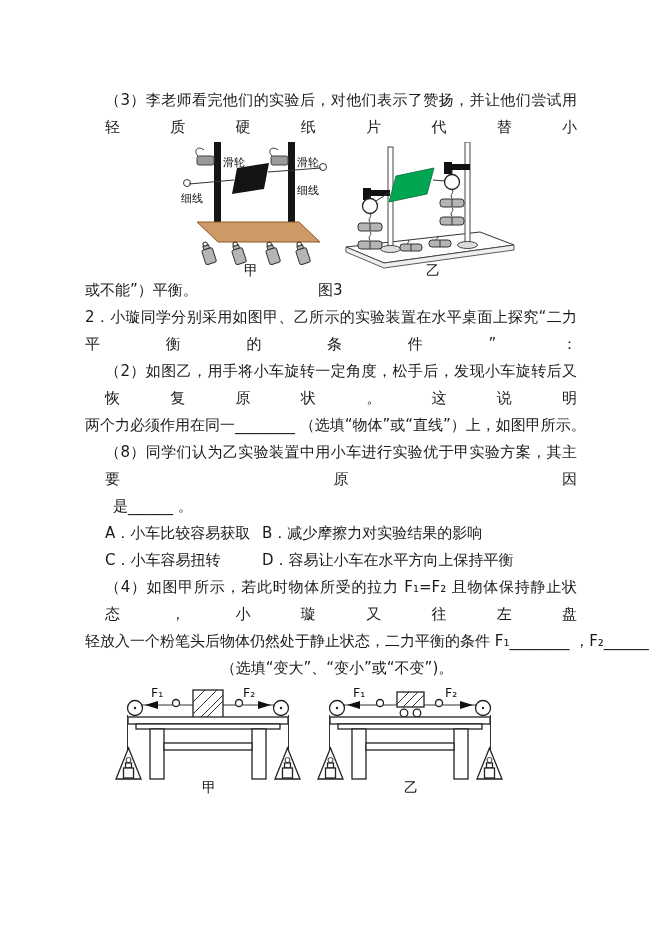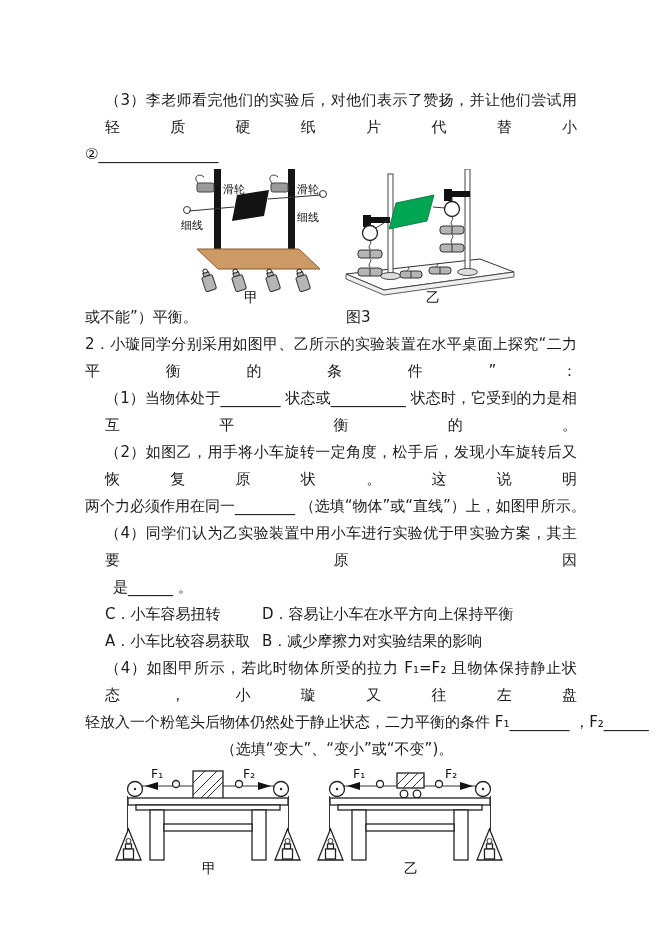--- a/index.html
+++ b/index.html
@@ -16,42 +16,41 @@
   .content{position:absolute;left:85px;top:87px;width:492px;}
   .ln{white-space:nowrap;}
   .jl{white-space:normal;text-align:justify;text-align-last:justify;}
   .in1{padding-left:20px;}
   .in2{padding-left:28px;}
   .in3{padding-left:12px;text-align:center;}
   .opt-row{display:flex;}
   .opt-a{width:157px;flex:none;}
   .fig3-row{display:flex;align-items:flex-end;gap:8px;margin-left:95px;height:136px;}
   .cap-line{position:relative;}
-  .fig3-cap{position:absolute;left:261px;top:0;}
+  .fig3-cap{position:absolute;left:233px;top:0;}
   .fig4-row{display:flex;gap:12px;margin-left:30px;height:110px;margin-top:2px;}
   svg text{font-family:"DejaVu Sans","Liberation Sans",sans-serif;fill:#111;}
   .diagram-label{font-size:14px;}
   .tiny-label{font-size:11px;}
   .f-label{font-size:12.5px;}
   .card-black{fill:#141414;}
   .card-green{fill:var(--card-green,#00a651);stroke:#0a6b38;stroke-width:0.8;}
   .wood{fill:var(--wood,#cd9a66);stroke:#8a5a2b;stroke-width:1;}
   .metal{fill:#9a9a9a;stroke:#444;stroke-width:1;}
   .outline{fill:#ffffff;stroke:#222;stroke-width:1.3;}
   .thinline{stroke:#333;stroke-width:1;fill:none;}
   .weightfill{fill:#b5b5b5;stroke:#333;stroke-width:1;}
 </style>
 </head>
 <body>
 
 <div class="page">
   <div class="content">
 
     <div class="ln in1 jl">（3）李老师看完他们的实验后，对他们表示了赞扬，并让他们尝试用轻质硬纸片代替小</div>
-    <div class="ln">②________________</div>
 
 
     <div class="fig3-row">
 
       <svg width="150" height="135" viewBox="0 0 150 135">
         <rect x="34" y="0" width="7" height="80" fill="#151515"></rect>
         <rect x="108" y="0" width="7" height="80" fill="#151515"></rect>
         <g>
           <path d="M19,15 C12,9 18,3 24,8" class="thinline" stroke-width="2"></path>
           <rect x="17" y="14" width="17" height="9" rx="2" class="metal"></rect>
@@ -140,32 +139,31 @@
         <text x="88" y="133" class="diagram-label">乙</text>
       </svg>
     </div>
 
     <div class="ln cap-line">
       <span>或不能”）平衡。</span>
       <span class="fig3-cap">图3</span>
     </div>
 
     <div class="ln jl">2．小璇同学分别采用如图甲、乙所示的实验装置在水平桌面上探究“二力平衡的条件”：</div>
-    <div class="ln in1 jl">（1）当物体处于________ 状态或__________ 状态时，它受到的力是相互平衡的。</div>
     <div class="ln in1 jl">（2）如图乙，用手将小车旋转一定角度，松手后，发现小车旋转后又恢复原状。这说明</div>
     <div class="ln">两个力必须作用在同一________ （选填“物体”或“直线”）上，如图甲所示。</div>
-    <div class="ln in1 jl">（4）同学们认为乙实验装置中用小车进行实验优于甲实验方案，其主要原因</div>
+    <div class="ln in1 jl">（8）同学们认为乙实验装置中用小车进行实验优于甲实验方案，其主要原因</div>
     <div class="ln in2">是______ 。</div>
+    <div class="ln in1 opt-row">
+      <span class="opt-a">A．小车比较容易获取</span>
+      <span>B．减少摩擦力对实验结果的影响</span>
+    </div>
     <div class="ln in1 opt-row">
       <span class="opt-a">C．小车容易扭转</span>
       <span>D．容易让小车在水平方向上保持平衡</span>
-    </div>
-    <div class="ln in1 opt-row">
-      <span class="opt-a">A．小车比较容易获取</span>
-      <span>B．减少摩擦力对实验结果的影响</span>
     </div>
     <div class="ln in1 jl">（4）如图甲所示，若此时物体所受的拉力 F₁=F₂ 且物体保持静止状态，小璇又往左盘</div>
     <div class="ln">轻放入一个粉笔头后物体仍然处于静止状态，二力平衡的条件 F₁________ ，F₂______</div>
     <div class="ln in3">（选填“变大”、“变小”或“不变”)。</div>
 
     <div class="fig4-row">
 
       <svg width="190" height="110" viewBox="0 0 190 110">
         <text x="36" y="13" class="f-label">F₁</text>
         <text x="128" y="13" class="f-label">F₂</text>

